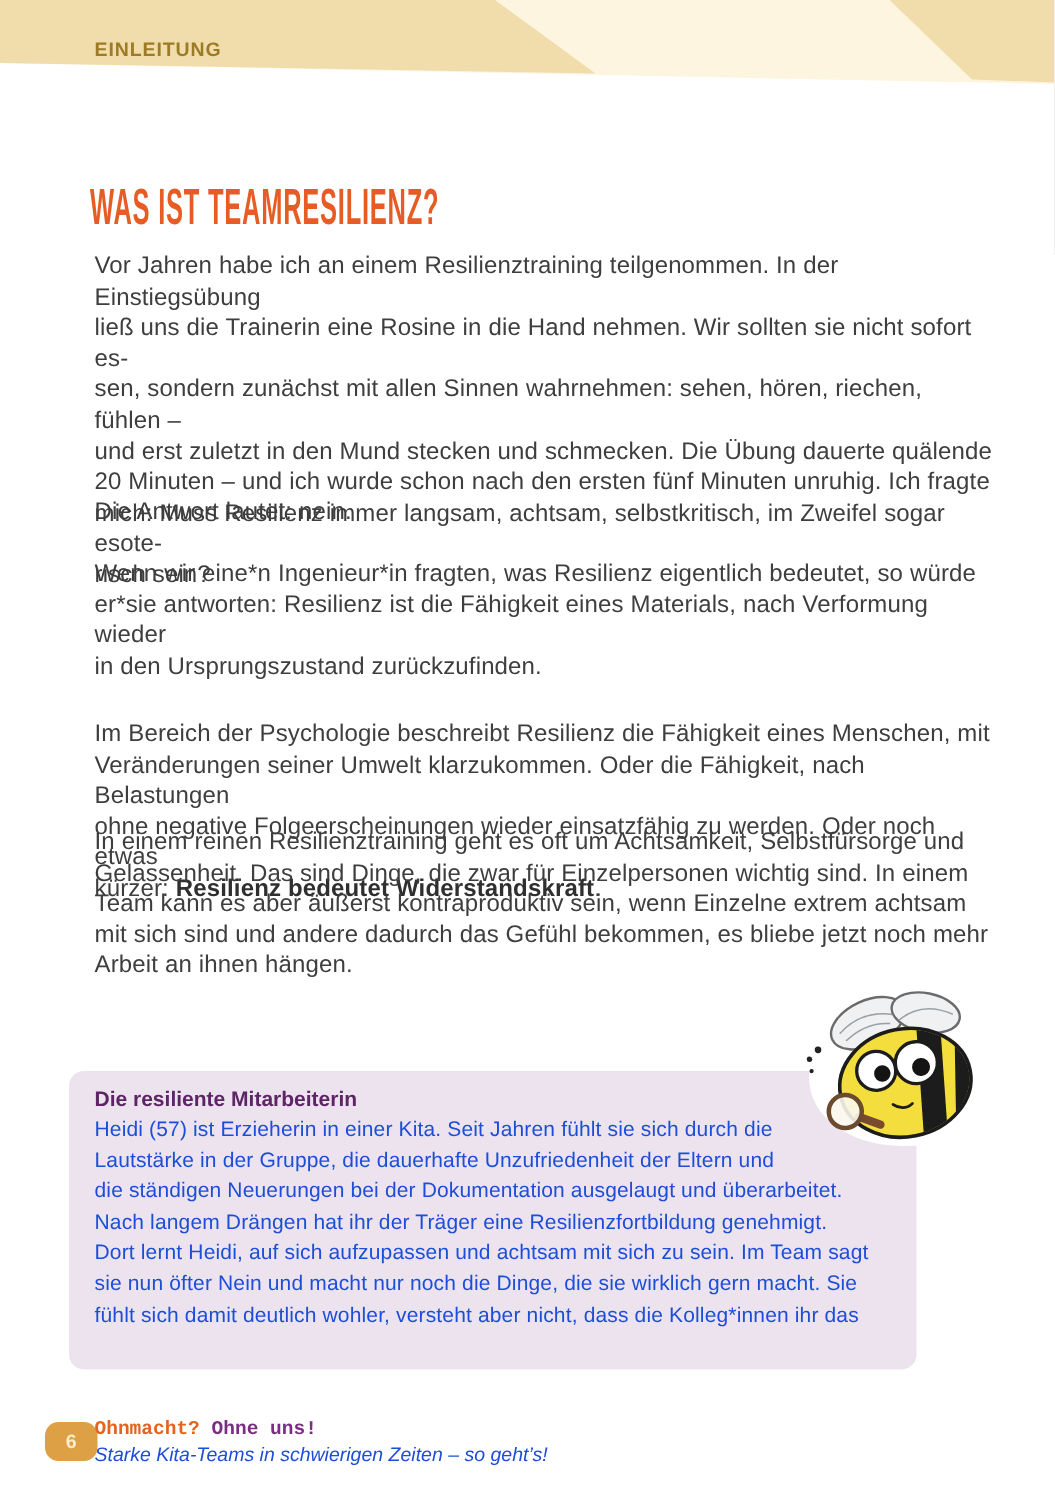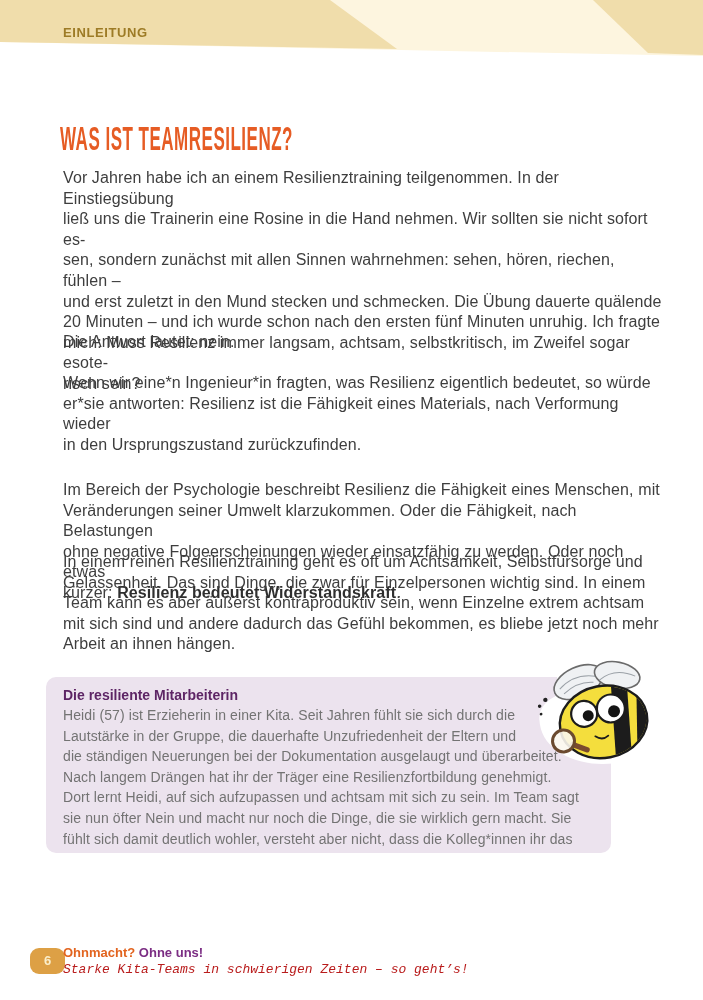--- a/index.html
+++ b/index.html
@@ -28,50 +28,50 @@
   
   .para{
     position:absolute;left:63px;width:600px;
     white-space:pre-line;
     font-size:16px;line-height:20.6px;letter-spacing:.1px;
     color:#3e3e3e;
   }
   .para b{color:#2f2f2f;margin-top:44px;}
   
   .case-box{
-    position:absolute;left:46px;top:677px;
-    width:565px;height:176px;
+    position:absolute;left:46px;top:714px;
+    width:565px;height:199px;
     background:#ece3ee;border-radius:10px;
     box-sizing:border-box;
     padding:8px 14px 10px 17px;
   }
   .case-box-heading{
     font-size:14px;font-weight:bold;color:#5d2565;
     line-height:20px;
   }
   .case-box-body{
     white-space:pre-line;
     font-size:14px;line-height:20.6px;letter-spacing:.1px;
-    color:#737373;
+    color:#1d4ed8;
   }
   
   .bee{position:absolute;left:531px;top:654px;width:140px;height:114px;}
   
   .page-badge{
     position:absolute;left:30px;top:948px;
     width:35px;height:26px;border-radius:9px;
     background:#dda045;color:#faeecb;
     font-size:13px;font-weight:bold;
     text-align:center;line-height:26px;
   }
   .footer-text{position:absolute;left:63px;top:945px;font-size:13px;line-height:16.5px;}
-  .footer-line1{font-weight:bold;}
+  .footer-line1{font-weight:bold;font-family:Liberation Mono, monospace;}
   .footer-title-orange{color:#e2641f;}
   .footer-title-purple{color:#7b2d83;}
-  .footer-line2{font-style:italic;color:#b91c1c;font-family:Liberation Mono, monospace;}
+  .footer-line2{font-style:italic;color:#1d4ed8;}
 </style>
 </head>
 <body>
 
 <div class="page">
 
   <svg class="band" width="703" height="58" viewBox="0 0 703 58">
     <polygon points="0,0 703,0 703,56 0,42" fill="#fdf5df"></polygon>
     <polygon points="0,0 330,0 397,49 0,42" fill="#f0ddab"></polygon>
     <polygon points="593,0 703,0 703,55 648,53" fill="#f0ddab"></polygon>

